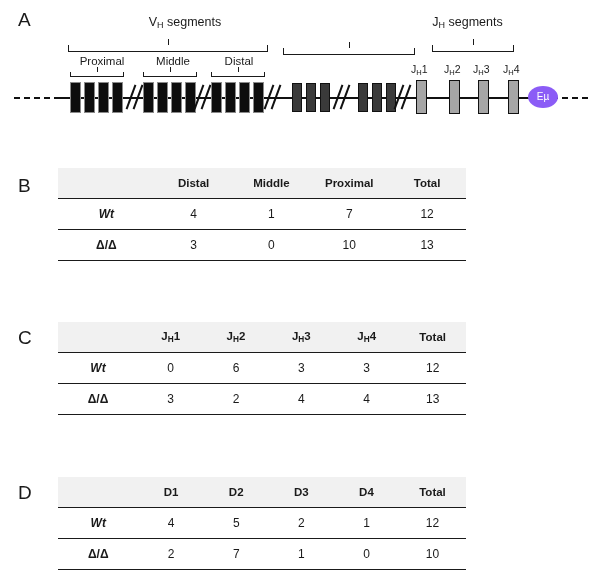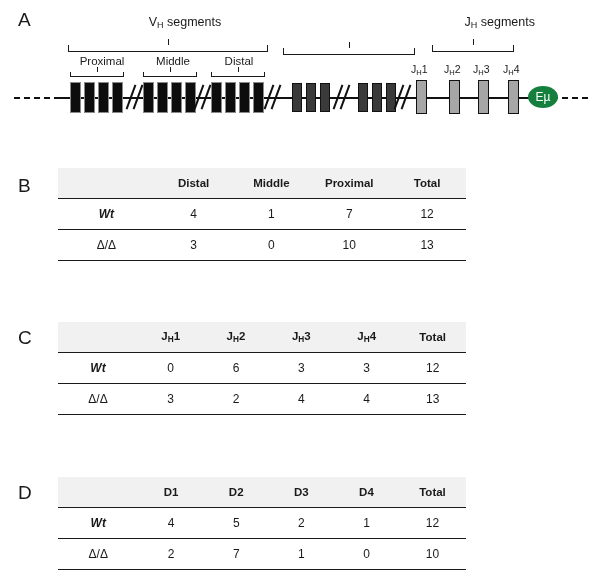--- a/index.html
+++ b/index.html
@@ -115,24 +115,24 @@
   .brk {
     position: absolute;
     width: 0; height: 26px;
     border-left: 2px solid #111;
     transform: rotate(20deg);
   }
 
   
   .emu {
     position: absolute;
-    background: #15803d;
+    background: #8b5cf6;
     border-radius: 50%;
     color: #fff;
-    font-size: 12px;
+    font-size: 10px;
     display: flex;
     align-items: center;
     justify-content: center;
     line-height: 1;
   }
 
   
   .panel-table {
     position: absolute;
     border-collapse: collapse;
@@ -156,36 +156,36 @@
   .panel-table tbody tr.rule-row td {
     border-bottom: 1.8px solid #1a1a1a;
   }
   .panel-table td.rowhead,
   .panel-table th.rowhead {
     font-weight: bold;
     font-style: italic;
     text-align: center;
   }
   .panel-table td.rowhead-plain {
-    font-weight: normal;
+    font-weight: bold;
     font-style: normal;
     text-align: center;
   }
   .col-label { width: 92px; }
   .col-data  { width: 74px; }
 </style>
 </head>
 <body>
 
 <div id="panel-a">
 
   <span class="panel-letter" style="left:18px; top:10px;">A</span>
 
   <span class="grp-label" style="left:85px; top:16px; width:200px;">V<sub>H</sub> segments</span>
-  <span class="grp-label" style="left:400px; top:16px; width:135px;text-align:right;">J<sub>H</sub> segments</span>
+  <span class="grp-label" style="left:400px; top:16px; width:135px;">J<sub>H</sub> segments</span>
 
   <div class="bracket" style="left:68px; top:45px; width:200px;">
       <span class="tick"></span>
     </div>
   <div class="bracket" style="left:283px; top:48px; width:132px;">
       <span class="tick"></span>
     </div>
   <div class="bracket" style="left:432px; top:45px; width:82px;">
       <span class="tick"></span>
     </div>

